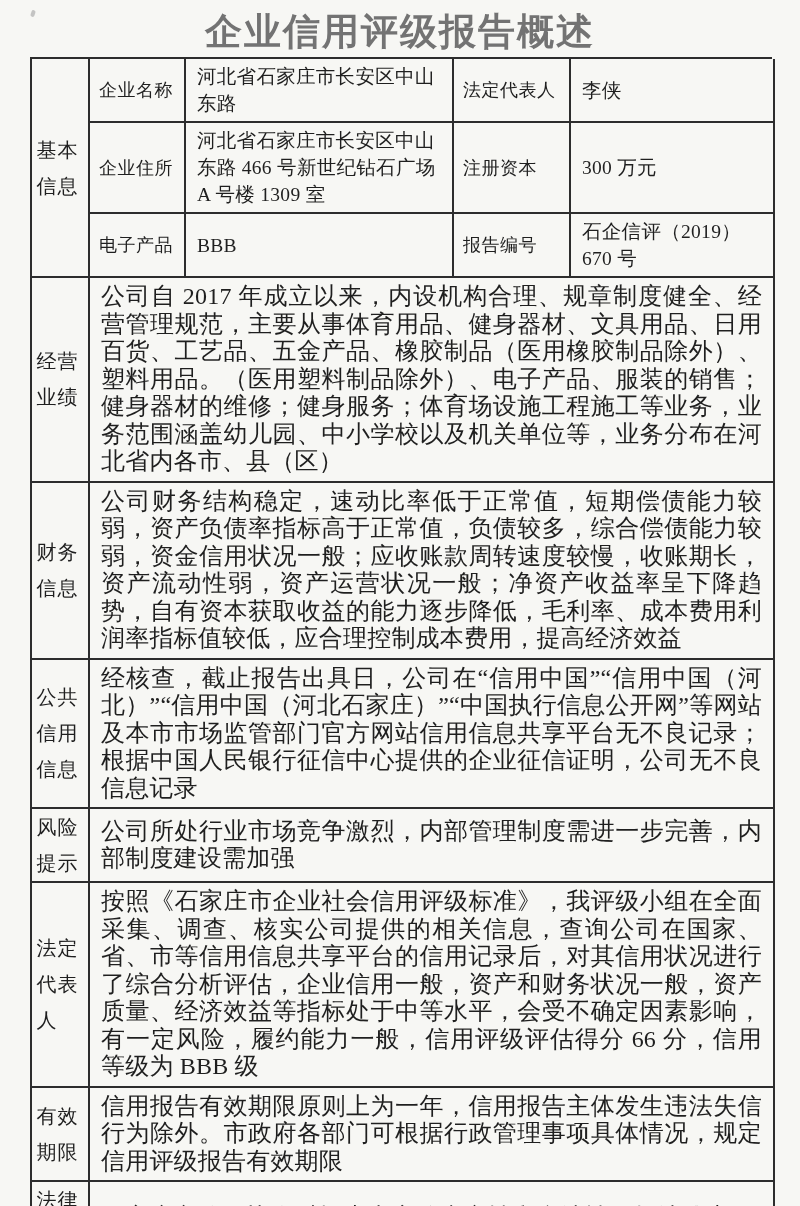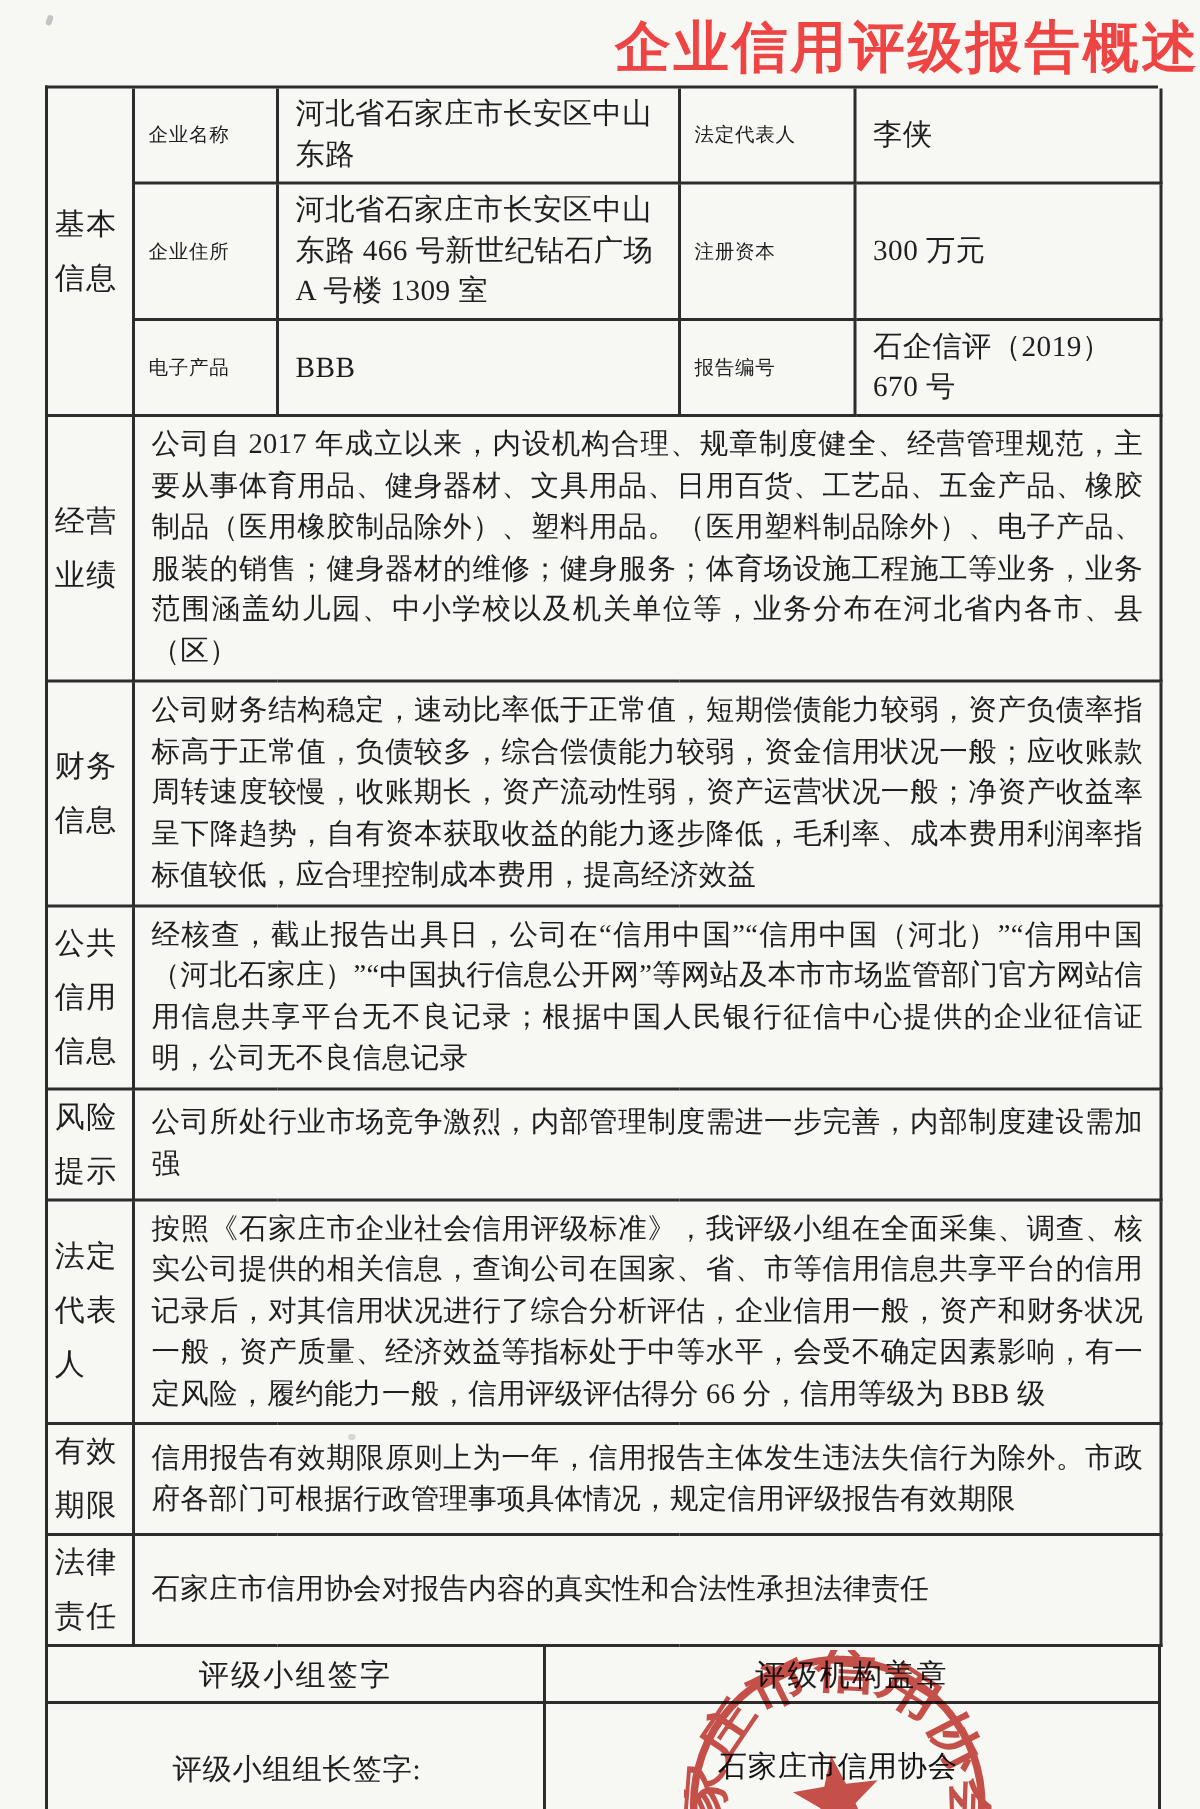--- a/index.html
+++ b/index.html
@@ -6,27 +6,27 @@
   html,body { width: 800px; }
   body {
     height: 1206px;
     background: #f7f7f4;
     color: #1f1f1f;
     font-family: "Liberation Serif", "DejaVu Serif", serif;
     position: relative;
     overflow: hidden;
   }
   .page-title {
-    text-align: right;
+    text-align: center;
     font-family: "Liberation Sans", "DejaVu Sans", sans-serif;
     font-weight: 700;
     font-size: 37px;
     letter-spacing: 2px;
     padding-top: 7px;
-    color: #ef4444;
+    color: #737373;
   }
   .speck { position: absolute; background: #9a9a9a; opacity: .55; border-radius: 2px; }
   .speck1 { left: 31px; top: 10px; width: 4px; height: 7px; transform: rotate(18deg); }
   .speck2 { left: 232px; top: 956px; width: 5px; height: 4px; opacity: .35; }
 
   .doc {
     position: absolute;
     left: 30px; top: 57px;
     width: 742px;
     border-top: 2px solid #2d2d2d;
@@ -37,25 +37,25 @@
     border-right: 2px solid #2d2d2d;
     border-bottom: 2px solid #2d2d2d;
     vertical-align: middle;
   }
   .vlabel-cell { text-align: left; }
   .vlabel {
     width: 2.35em; margin: 0 auto;
     word-break: break-all;
     font-size: 20px; line-height: 1.8; letter-spacing: 1px;
   }
-  .flabel { padding: 4px 9px; font-size: 13px; letter-spacing: .5px; }
+  .flabel { padding: 4px 9px; font-size: 18px; letter-spacing: .5px; }
   .fvalue { padding: 4px 11px; font-size: 19.5px; line-height: 27px; letter-spacing: .3px; }
   .content {
     padding: 5px 11px;
-    font-size: 19px; line-height: 27.5px;
+    font-size: 24px; line-height: 27.5px;
     text-align: justify; letter-spacing: .2px;
   }
 
   .footer-grid { display: grid; grid-template-columns: 332px 410px; width: 742px; }
   .fcell {
     border-right: 2px solid #2d2d2d;
     border-bottom: 2px solid #2d2d2d;
     position: relative;
   }
   .fheader {

